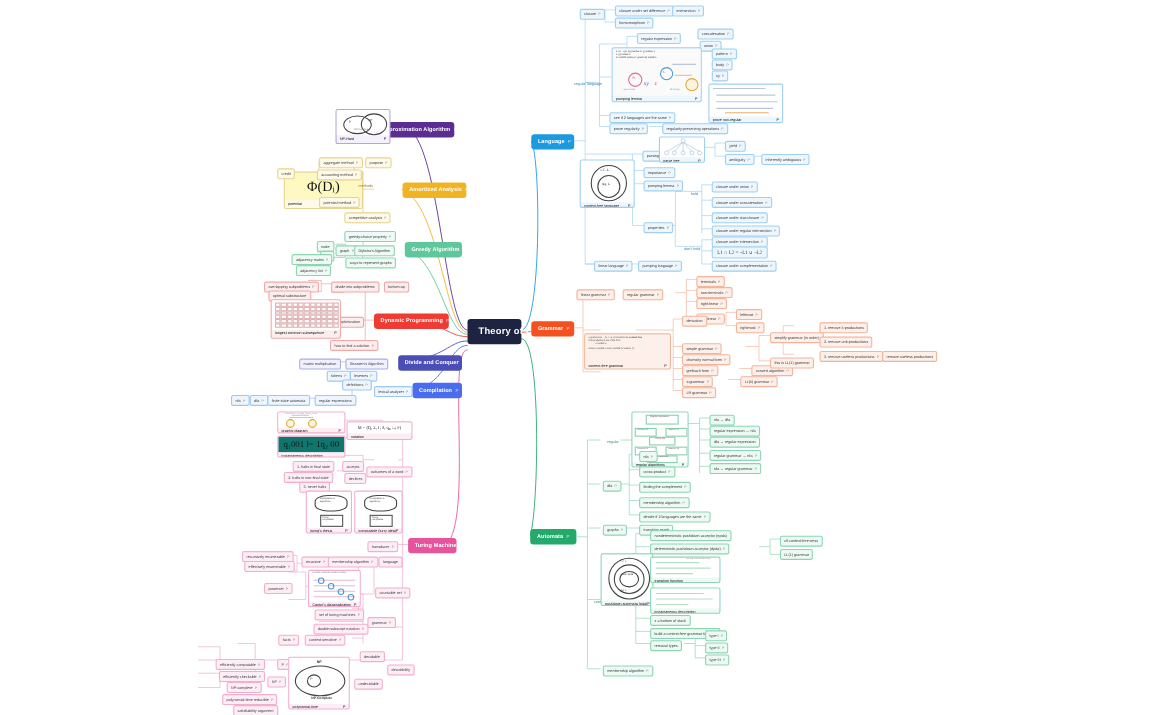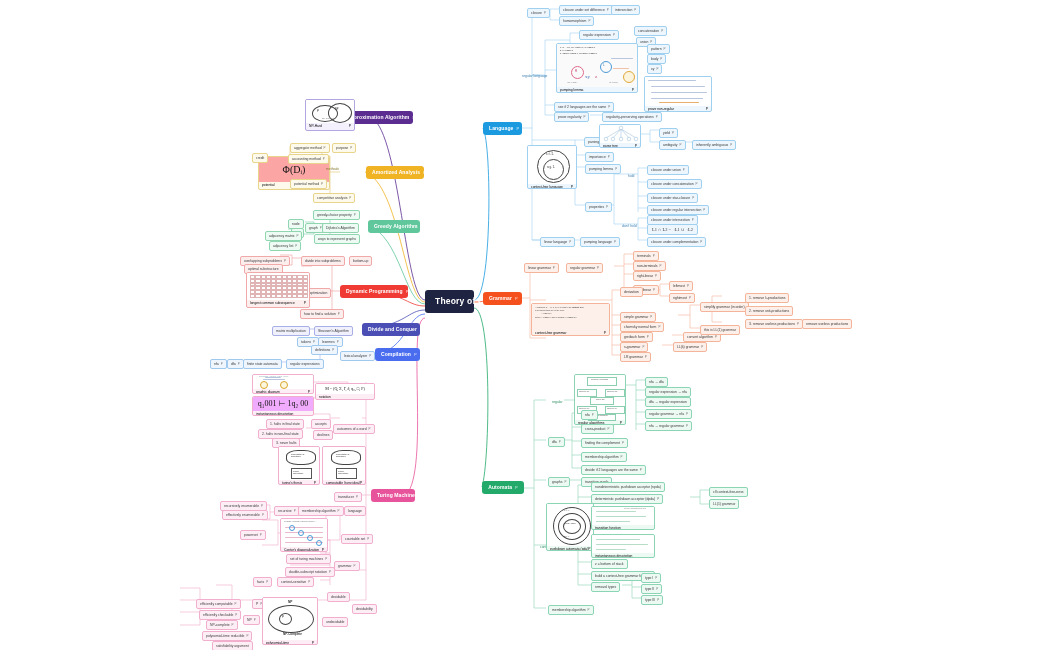--- a/index.html
+++ b/index.html
@@ -282,21 +282,21 @@
       <div class="tinytxt" style="left:29px;top:8px;font-size:2.6px;">NP</div>
       <div class="tinytxt" style="left:16px;top:17px;font-size:2.2px;color:#777;">NP-Complete</div>
     </div>
     <div class="cap">
       <span>NP-Hard</span>
       <span class="pc">P</span>
     </div>
   </div>
 
   <div class="node card t-yellow" style="left:258px;top:156px;width:72px;height:34px;">
-    <div class="body formula" style="height:25px;line-height:25px;font-size:10px;background:#fca5a5;">Φ(Dᵢ)</div>
+    <div class="body formula" style="height:25px;line-height:25px;font-size:13px;background:#fef9c3;">Φ(Dᵢ)</div>
     <div class="cap">
       <span>potential</span>
       <span class="pc">P</span>
     </div>
   </div>
   <div class="node leaf t-yellow" style="left:252px;top:153px;"><span>credit</span></div>
   <div class="node leaf t-yellow" style="left:290px;top:143px;"><span>aggregate method</span><span class="pc">P</span></div>
   <div class="node leaf t-yellow" style="left:288px;top:154px;"><span>accounting method</span><span class="pc">P</span></div>
   <div class="node leaf t-yellow" style="left:290px;top:179px;"><span>potential method</span><span class="pc">P</span></div>
   <div class="node leaf t-yellow" style="left:332px;top:143px;"><span>purpose</span><span class="pc">P</span></div>
@@ -416,21 +416,21 @@
       <div class="scrib b" style="left:12px;top:2px;width:16px;"></div>
       <div class="tinytxt" style="left:6px;top:0px;font-size:2px;color:#8aa;">transitions / on tape_blank_move</div>
     </div>
     <div class="cap">
       <span>graphic diagram</span>
       <span class="pc">P</span>
     </div>
   </div>
 
   <div class="node card t-pink" style="left:252px;top:396px;width:62px;height:20px;">
-    <div class="body formula" style="height:14px;line-height:14px;font-size:8px;background:#f0abfc;">q₁001 ⊢ 1q₂ 00</div>
+    <div class="body formula" style="height:14px;line-height:14px;font-size:8px;background:#0f766e;">q₁001 ⊢ 1q₂ 00</div>
     <div class="cap">
       <span>instantaneous description</span>
     </div>
   </div>
 
   <div class="node card t-pink" style="left:315px;top:383px;width:60px;height:17px;">
     <div class="body formula" style="height:10px;line-height:10px;font-size:4px;background:#fff;">M = (Q, Σ, Γ, δ, q₀, □, F)</div>
     <div class="cap">
       <span>notation</span>
     </div>

